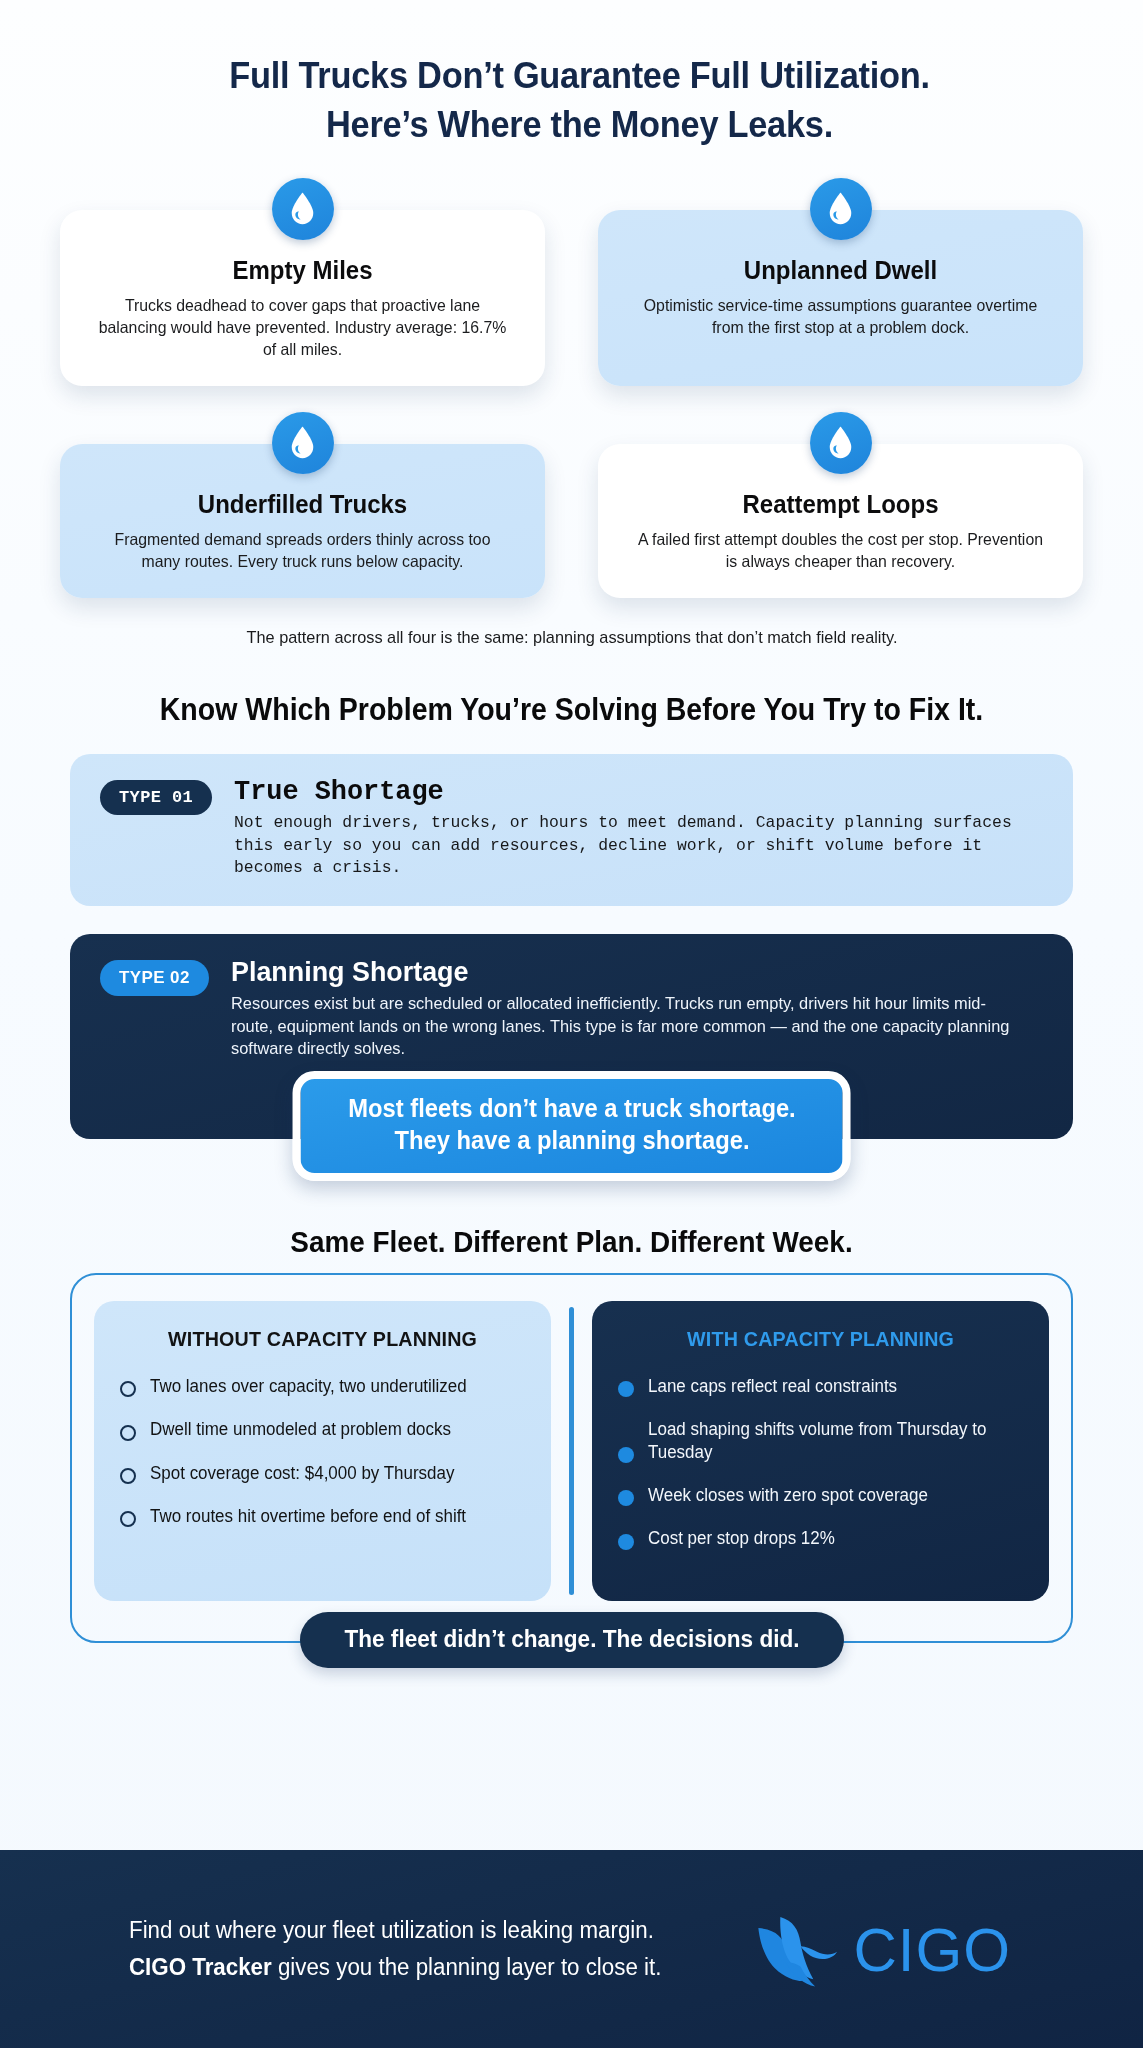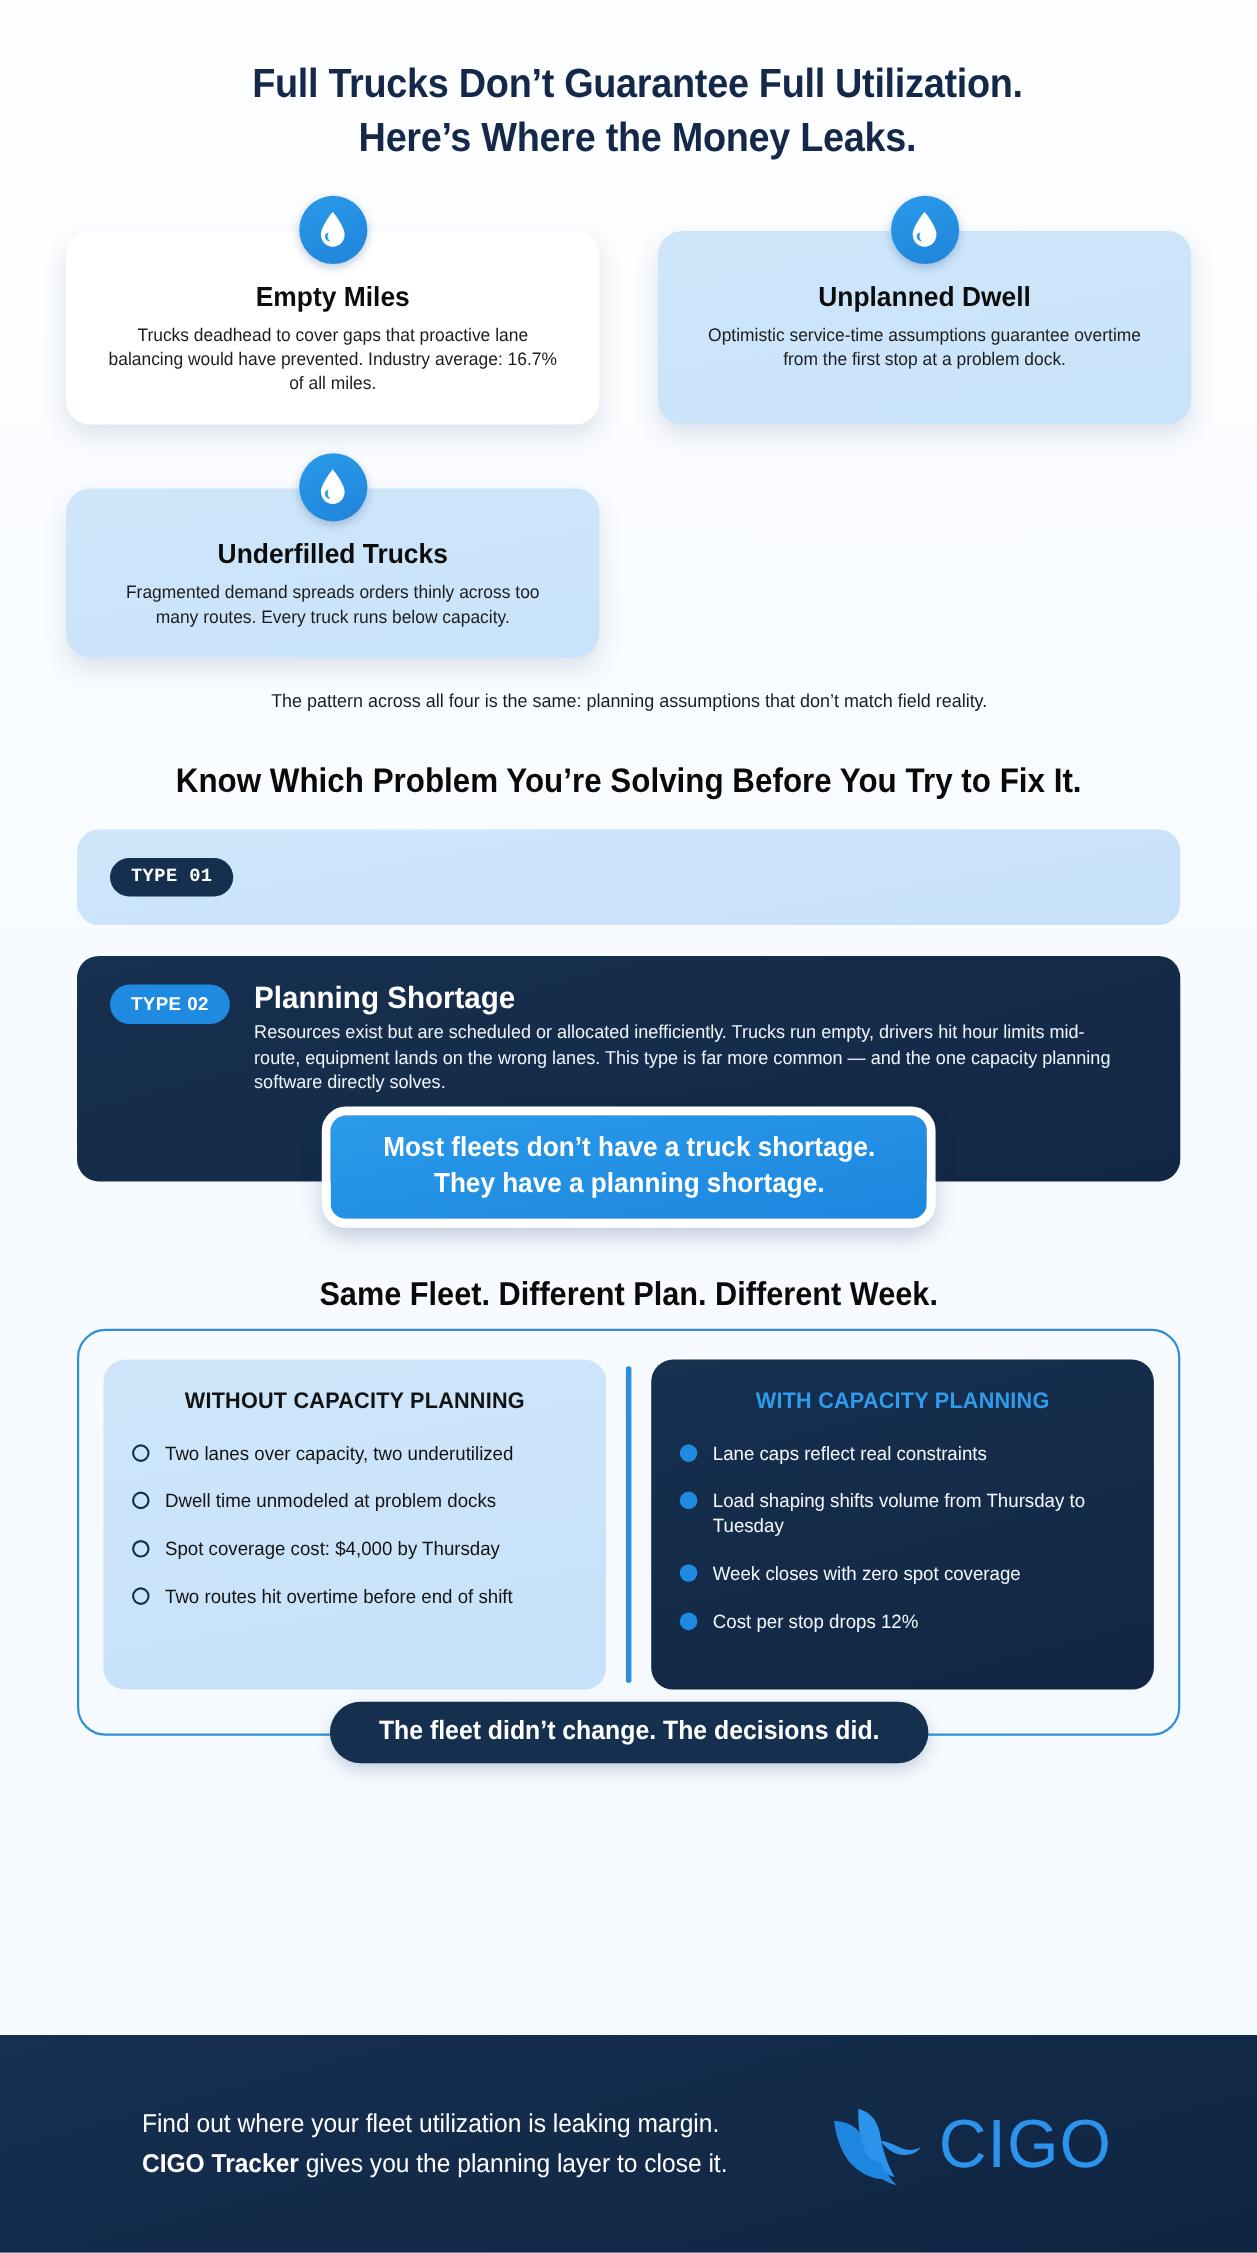--- a/index.html
+++ b/index.html
@@ -225,21 +225,21 @@
     letter-spacing: 0.2px;
     margin-bottom: 24px;
     transform: scaleX(0.96);
   }
   .compare-col.light .compare-title { color: #121314; }
   .compare-col.dark  .compare-title { color: #2f9bec; }
 
   .compare-item {
     display: flex;
     gap: 14px;
-    align-items: flex-start;
+    align-items: flex-end;
     margin-bottom: 21px;
     font-size: 17.5px;
     line-height: 1.28;
   }
   .compare-col.light .compare-item { color: #121314; }
   .compare-col.dark  .compare-item { color: #f3f7fc; }
   .compare-item-text { transform: scaleX(0.97); transform-origin: left; }
 
   .bullet-ring {
     flex: none;
@@ -330,31 +330,45 @@
       <div class="card-icon">
         <svg viewBox="0 0 24 30">
             <path d="M12 0.5 C12 0.5 2.2 12.5 2.2 19.2 C2.2 25 6.6 29.3 12 29.3 C17.4 29.3 21.8 25 21.8 19.2 C21.8 12.5 12 0.5 12 0.5 Z" fill="#ffffff"></path>
             <path d="M8.6 17.5 C7.2 20.3 7.8 23.4 10.3 24.9 C8.0 25.3 5.9 23.6 5.5 21.2 C5.2 19.3 6.5 17.6 8.6 17.5 Z" fill="#2a9ae8"></path>
           </svg>
       </div>
       <div class="card-title">Underfilled Trucks</div>
       <div class="card-body">Fragmented demand spreads orders thinly across too many routes. Every truck runs below capacity.</div>
     </div>
 
+    <div class="card light">
+      <div class="card-icon">
+        <svg viewBox="0 0 24 30">
+            <path d="M12 0.5 C12 0.5 2.2 12.5 2.2 19.2 C2.2 25 6.6 29.3 12 29.3 C17.4 29.3 21.8 25 21.8 19.2 C21.8 12.5 12 0.5 12 0.5 Z" fill="#ffffff"></path>
+            <path d="M8.6 17.5 C7.2 20.3 7.8 23.4 10.3 24.9 C8.0 25.3 5.9 23.6 5.5 21.2 C5.2 19.3 6.5 17.6 8.6 17.5 Z" fill="#2a9ae8"></path>
+          </svg>
+      </div>
+      <div class="card-title">Reattempt Loops</div>
+      <div class="card-body">A failed first attempt doubles the cost per stop. Prevention is always cheaper than recovery.</div>
+    </div>
 
   </div>
 
   <div class="pattern-note">The pattern across all four is the same: planning assumptions that don’t match field reality.</div>
 
   <div class="section-heading">Know Which Problem You’re Solving Before You Try to Fix It.</div>
 
   <div class="types">
 
     <div class="type-block light">
       <div class="type-badge navy">TYPE 01</div>
+      <div>
+        <div class="type-title">True Shortage</div>
+        <div class="type-desc">Not enough drivers, trucks, or hours to meet demand. Capacity planning surfaces this early so you can add resources, decline work, or shift volume before it becomes a crisis.</div>
+      </div>
     </div>
 
     <div class="type-block dark">
       <div class="type-badge blue">TYPE 02</div>
       <div>
         <div class="type-title">Planning Shortage</div>
         <div class="type-desc">Resources exist but are scheduled or allocated inefficiently. Trucks run empty, drivers hit hour limits mid-route, equipment lands on the wrong lanes. This type is far more common — and the one capacity planning software directly solves.</div>
       </div>
 
       <div class="callout">

